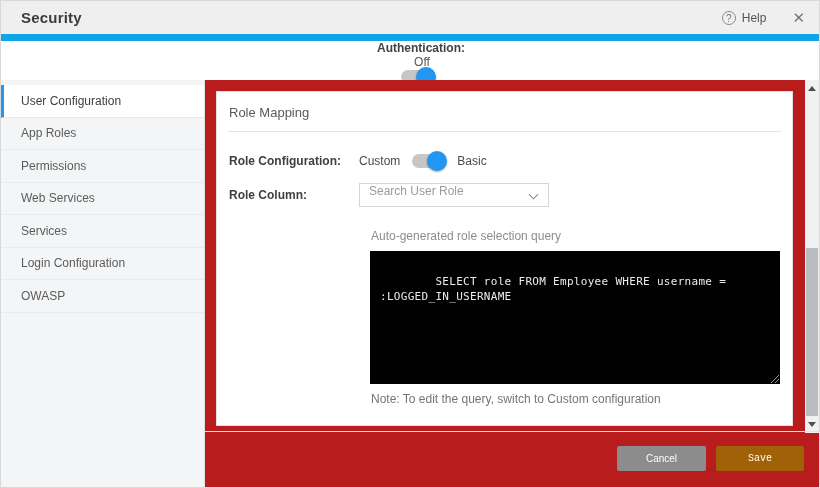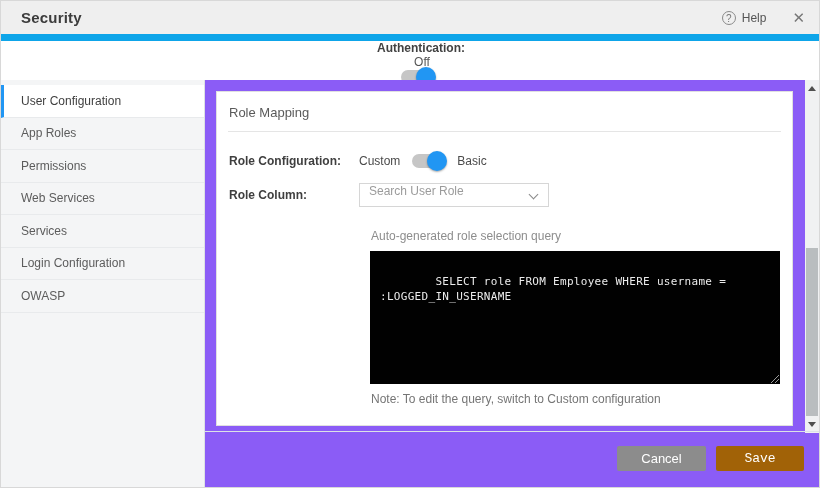--- a/index.html
+++ b/index.html
@@ -52,21 +52,21 @@
   .side-item {
     height:32.5px; display:flex; align-items:center; padding-left:20px;
     font-size:12px; color:#5c5c5c; border-bottom:1px solid #e8eaec;
     cursor:pointer; background:#f4f5f6;
   }
   .side-item.active {
     background:#ffffff; border-left:3px solid #2196f3; padding-left:17px; color:#3f3f3f;
   }
 
   
-  .main { position:absolute; left:204px; top:79px; width:616px; height:409px; background:#8b5cf6; }
+  .main { position:absolute; left:204px; top:79px; width:616px; height:409px; background:#b91c1c; }
   .card {
     position:absolute; left:11px; top:11px; width:577px; height:335px;
     background:#fff; border:1px solid #e0e0e0;
   }
   .card-title { padding:13px 12px 11px 12px; font-size:13px; color:#5a5a5a; }
   .card-sep { border:none; border-top:1px solid #e5e5e5; margin:0 11px; }
 
   .form-row { display:flex; align-items:center; margin-top:21px; }
   .form-label { width:142px; padding-left:12px; font-size:12px; font-weight:bold; color:#3f3f3f; flex:0 0 auto; }
   .toggle-group { display:flex; align-items:center; }
@@ -106,21 +106,21 @@
   .sb-arrow.up { top:2px; }
   .sb-arrow.down { bottom:2px; }
   .tri-up { width:0; height:0; border-left:4px solid transparent; border-right:4px solid transparent; border-bottom:5px solid #4f4f4f; }
   .tri-down { width:0; height:0; border-left:4px solid transparent; border-right:4px solid transparent; border-top:5px solid #4f4f4f; }
   .sb-thumb { position:absolute; left:1px; top:168px; width:12px; height:168px; background:#b9bdbf; cursor:grab; }
 
   
   .footer-sep { position:absolute; left:204px; top:430px; width:616px; height:1px; background:#dce2e6; }
   .btn {
     position:absolute; height:25px; border:none; border-radius:2px;
-    font-family:inherit; font-size:13px; color:#fff; cursor:pointer;
+    font-family:inherit; font-size:10px; color:#fff; cursor:pointer;
   }
   .btn-cancel { right:113px; bottom:16px; width:89px; background:#8c8c8c; }
   .btn-save   { right:15px;  bottom:16px; width:88px; background:#a16207;font-family:Liberation Mono, monospace; }
 </style>
 </head>
 <body>
 
 <div id="app">
 
   <div class="app-header">

